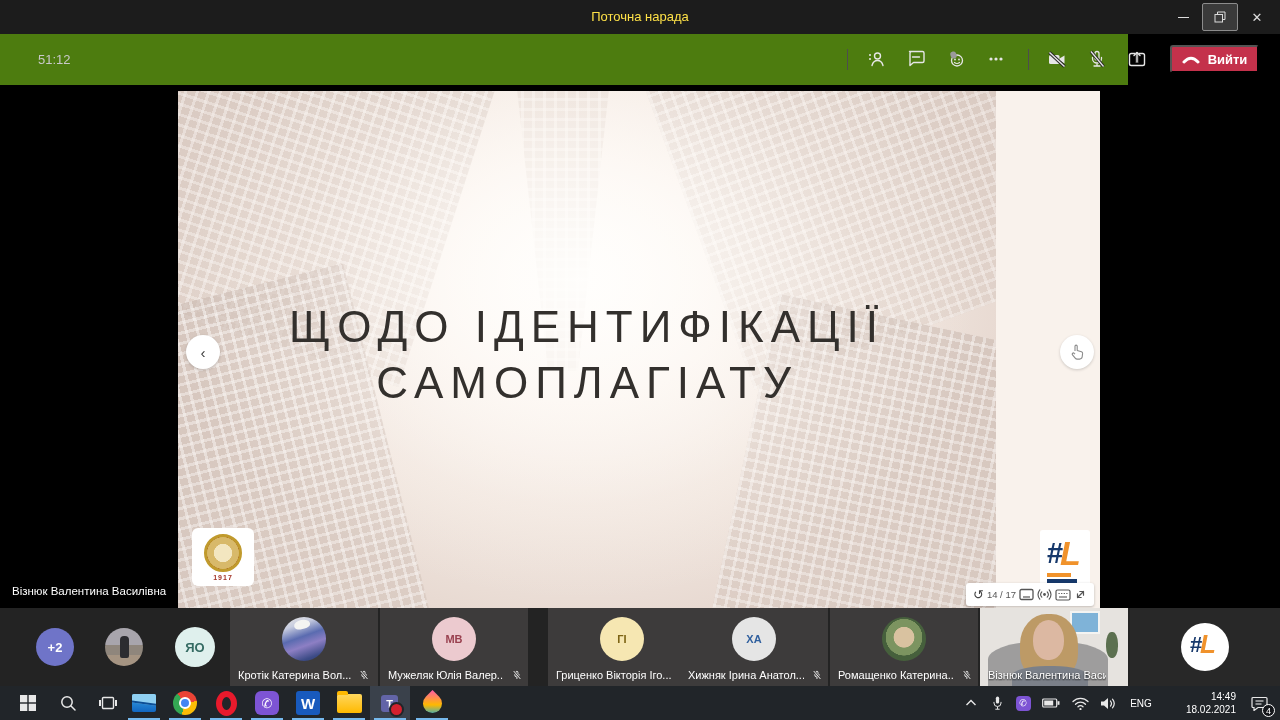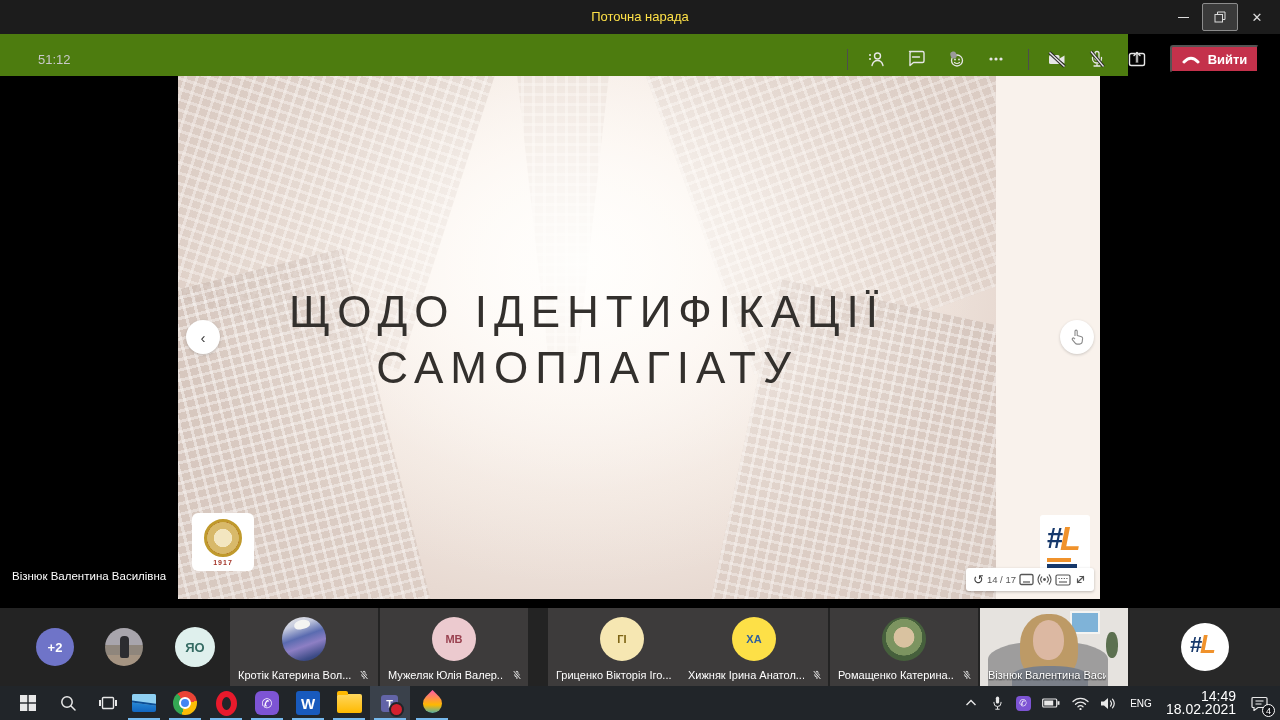--- a/index.html
+++ b/index.html
@@ -22,21 +22,21 @@
   .req-btn{position:absolute;left:675px;top:11px;width:143px;height:28px;box-sizing:border-box;
            border:1px solid #8a8a8a;border-radius:3px;background:transparent;color:#f2f2f2;
            font-size:13px;display:flex;align-items:center;justify-content:center;}
   .tsep{position:absolute;top:15px;width:1px;height:21px;background:#4d4d4d;}
   .icon-btn{position:absolute;top:11px;width:28px;height:28px;display:flex;align-items:center;justify-content:center;}
   .leave-btn{position:absolute;left:1170px;top:11px;width:89px;height:28px;background:#c4314b;
              border-radius:3px;color:#fff;font-size:13px;font-weight:bold;display:flex;
              align-items:center;justify-content:center;gap:8px;}
 
   
-  .stage{position:absolute;top:76px;left:0;width:1280px;height:417px;background:#000;}
+  .stage{position:absolute;top:91px;left:0;width:1280px;height:417px;background:#000;}
   .presenter-label{position:absolute;left:12px;top:494px;color:#fff;font-size:11.5px;}
 
   .slide{position:absolute;left:178px;top:0;width:922px;height:523px;background:#f9f2ec;overflow:hidden;}
   .photo{position:absolute;left:0;top:0;width:818px;height:523px;overflow:hidden;
          background:radial-gradient(ellipse at 49% 36%,#fffefd 0%,#faf4ef 26%,#f2e8e1 50%,#e8dad2 72%,#ded0c8 95%);}
   .bldg{position:absolute;
         background-image:
           repeating-linear-gradient(90deg,rgba(255,255,255,.55) 0 3px,rgba(0,0,0,0) 3px 11px),
           repeating-linear-gradient(0deg,rgba(255,255,255,.5) 0 3px,rgba(0,0,0,0) 3px 10px),
           linear-gradient(#cbbab1,#d9cac1);
@@ -93,21 +93,21 @@
   .t0{left:230px;} .t1{left:380px;} .t2{left:548px;} .t3{left:680px;} .t4{left:830px;}
   .t5{left:980px;background:#e6e3df;} .t6{left:1130px;width:150px;background:#282828;}
   .tile .avatar{position:absolute;left:50%;top:9px;transform:translateX(-50%);width:44px;height:44px;
                 border-radius:50%;display:flex;align-items:center;justify-content:center;
                 font-size:11px;font-weight:bold;overflow:hidden;}
   .av-photo-earth{background:linear-gradient(160deg,#e9e7e3 0%,#c8cde0 22%,#5a6bb0 45%,#8d7fc4 62%,#3c4b86 85%,#2c3a6e 100%);}
   .av-photo-earth::after{content:"";position:absolute;left:12px;top:3px;width:16px;height:9px;background:#f4f4f2;
                          border-radius:50% 50% 40% 40%;transform:rotate(-12deg);}
   .av-mv{background:#eccacf;color:#99404f;}
   .av-gi{background:#f6e7b2;color:#7d6414;}
-  .av-ha{background:#fde047;color:#2f5f9e;}
+  .av-ha{background:#e5e5e5;color:#2f5f9e;}
   .av-photo-wreath{background:radial-gradient(circle at 50% 46%,#d9c2a0 0 31%,#7c9460 33% 56%,#46603c 57% 100%);}
   .nameline{position:absolute;left:8px;right:5px;bottom:5px;display:flex;align-items:center;gap:7px;
             font-size:11px;color:#fff;}
   .nameline .nm{white-space:nowrap;overflow:hidden;max-width:118px;}
   .t5 .nameline .nm{text-shadow:0 1px 2px rgba(0,0,0,.9);}
   
   .vid-pic{position:absolute;left:90px;top:3px;width:26px;height:19px;background:#7fb3d8;border:2px solid #f4f4f2;}
   .vid-plant{position:absolute;right:10px;top:24px;width:12px;height:26px;background:#5c7050;border-radius:45%;}
   .vid-chair{position:absolute;left:8px;top:34px;width:120px;height:44px;background:#55575c;border-radius:40% 40% 0 0;opacity:.5;}
   .vid-hair{position:absolute;left:40px;top:6px;width:58px;height:66px;background:#bd9a66;border-radius:46% 46% 40% 40%;}
@@ -148,21 +148,21 @@
   .i-teams .tdot{position:absolute;right:-2px;bottom:-2px;width:11px;height:11px;border-radius:50%;background:#d3212f;
                  border:2px solid #212529;box-sizing:content-box;}
   .i-drop{width:19px;height:19px;border-radius:0 50% 50% 50%;transform:rotate(45deg);
           background:linear-gradient(135deg,#ff5ba7 0%,#ffb900 55%,#03a9f4 100%);}
 
   .tray{position:absolute;right:2px;top:0;height:34px;display:flex;align-items:center;}
   .tray-item{height:34px;display:flex;align-items:center;justify-content:center;color:#fff;}
   .ti-chevron{width:26px;} .ti-mic{width:26px;} .ti-viber{width:26px;} .ti-batt{width:30px;}
   .ti-wifi{width:28px;} .ti-vol{width:28px;}
   .ti-lang{width:38px;font-size:10px;}
-  .ti-clock{width:80px;flex-direction:column;justify-content:center;font-size:14px;line-height:13px;text-align:right;align-items:flex-end;padding-right:4px;box-sizing:border-box;}
+  .ti-clock{width:80px;flex-direction:column;justify-content:center;font-size:10px;line-height:13px;text-align:right;align-items:flex-end;padding-right:4px;box-sizing:border-box;}
   .ti-action{width:38px;position:relative;}
   .mini-viber{width:15px;height:15px;border-radius:4px;background:#7d54d4;display:flex;align-items:center;justify-content:center;color:#fff;font-size:9px;}
   .badge{position:absolute;right:3px;bottom:3px;width:13px;height:13px;border-radius:50%;background:#14161a;
          border:1px solid #fff;color:#fff;font-size:9px;display:flex;align-items:center;justify-content:center;box-sizing:border-box;}
   svg{display:block;}
 </style>
 </head>
 <body>
 
 <div class="app">

